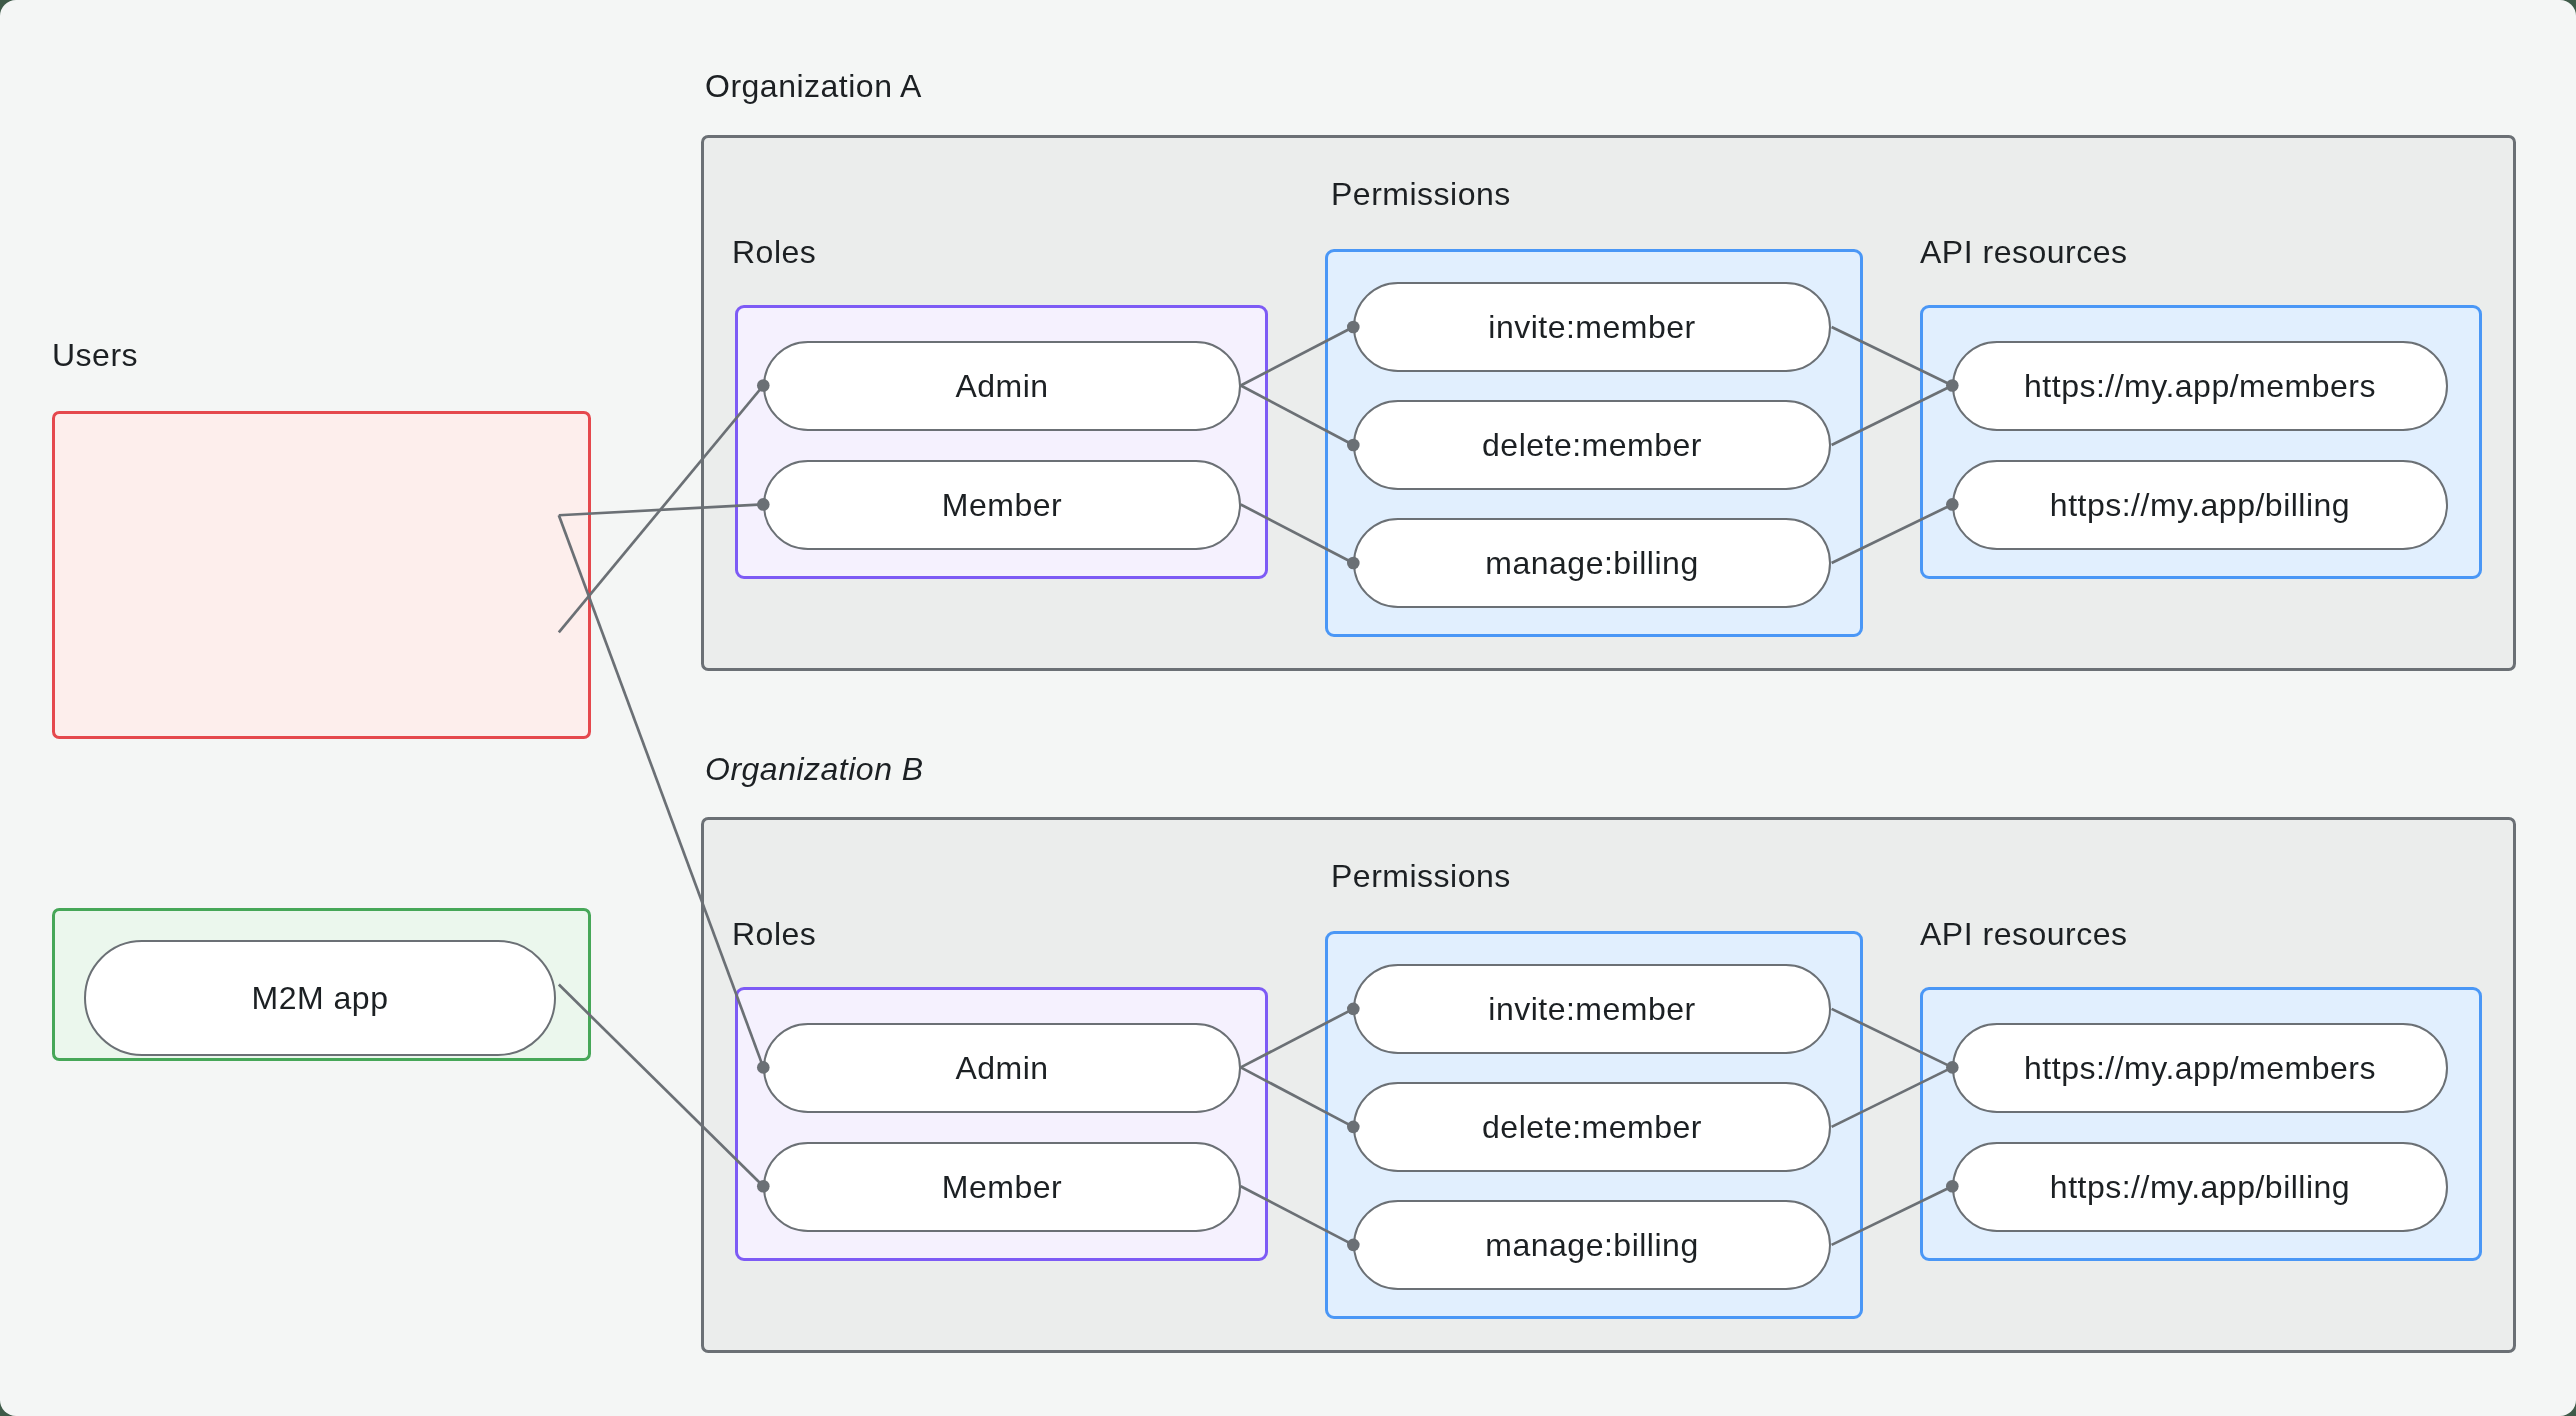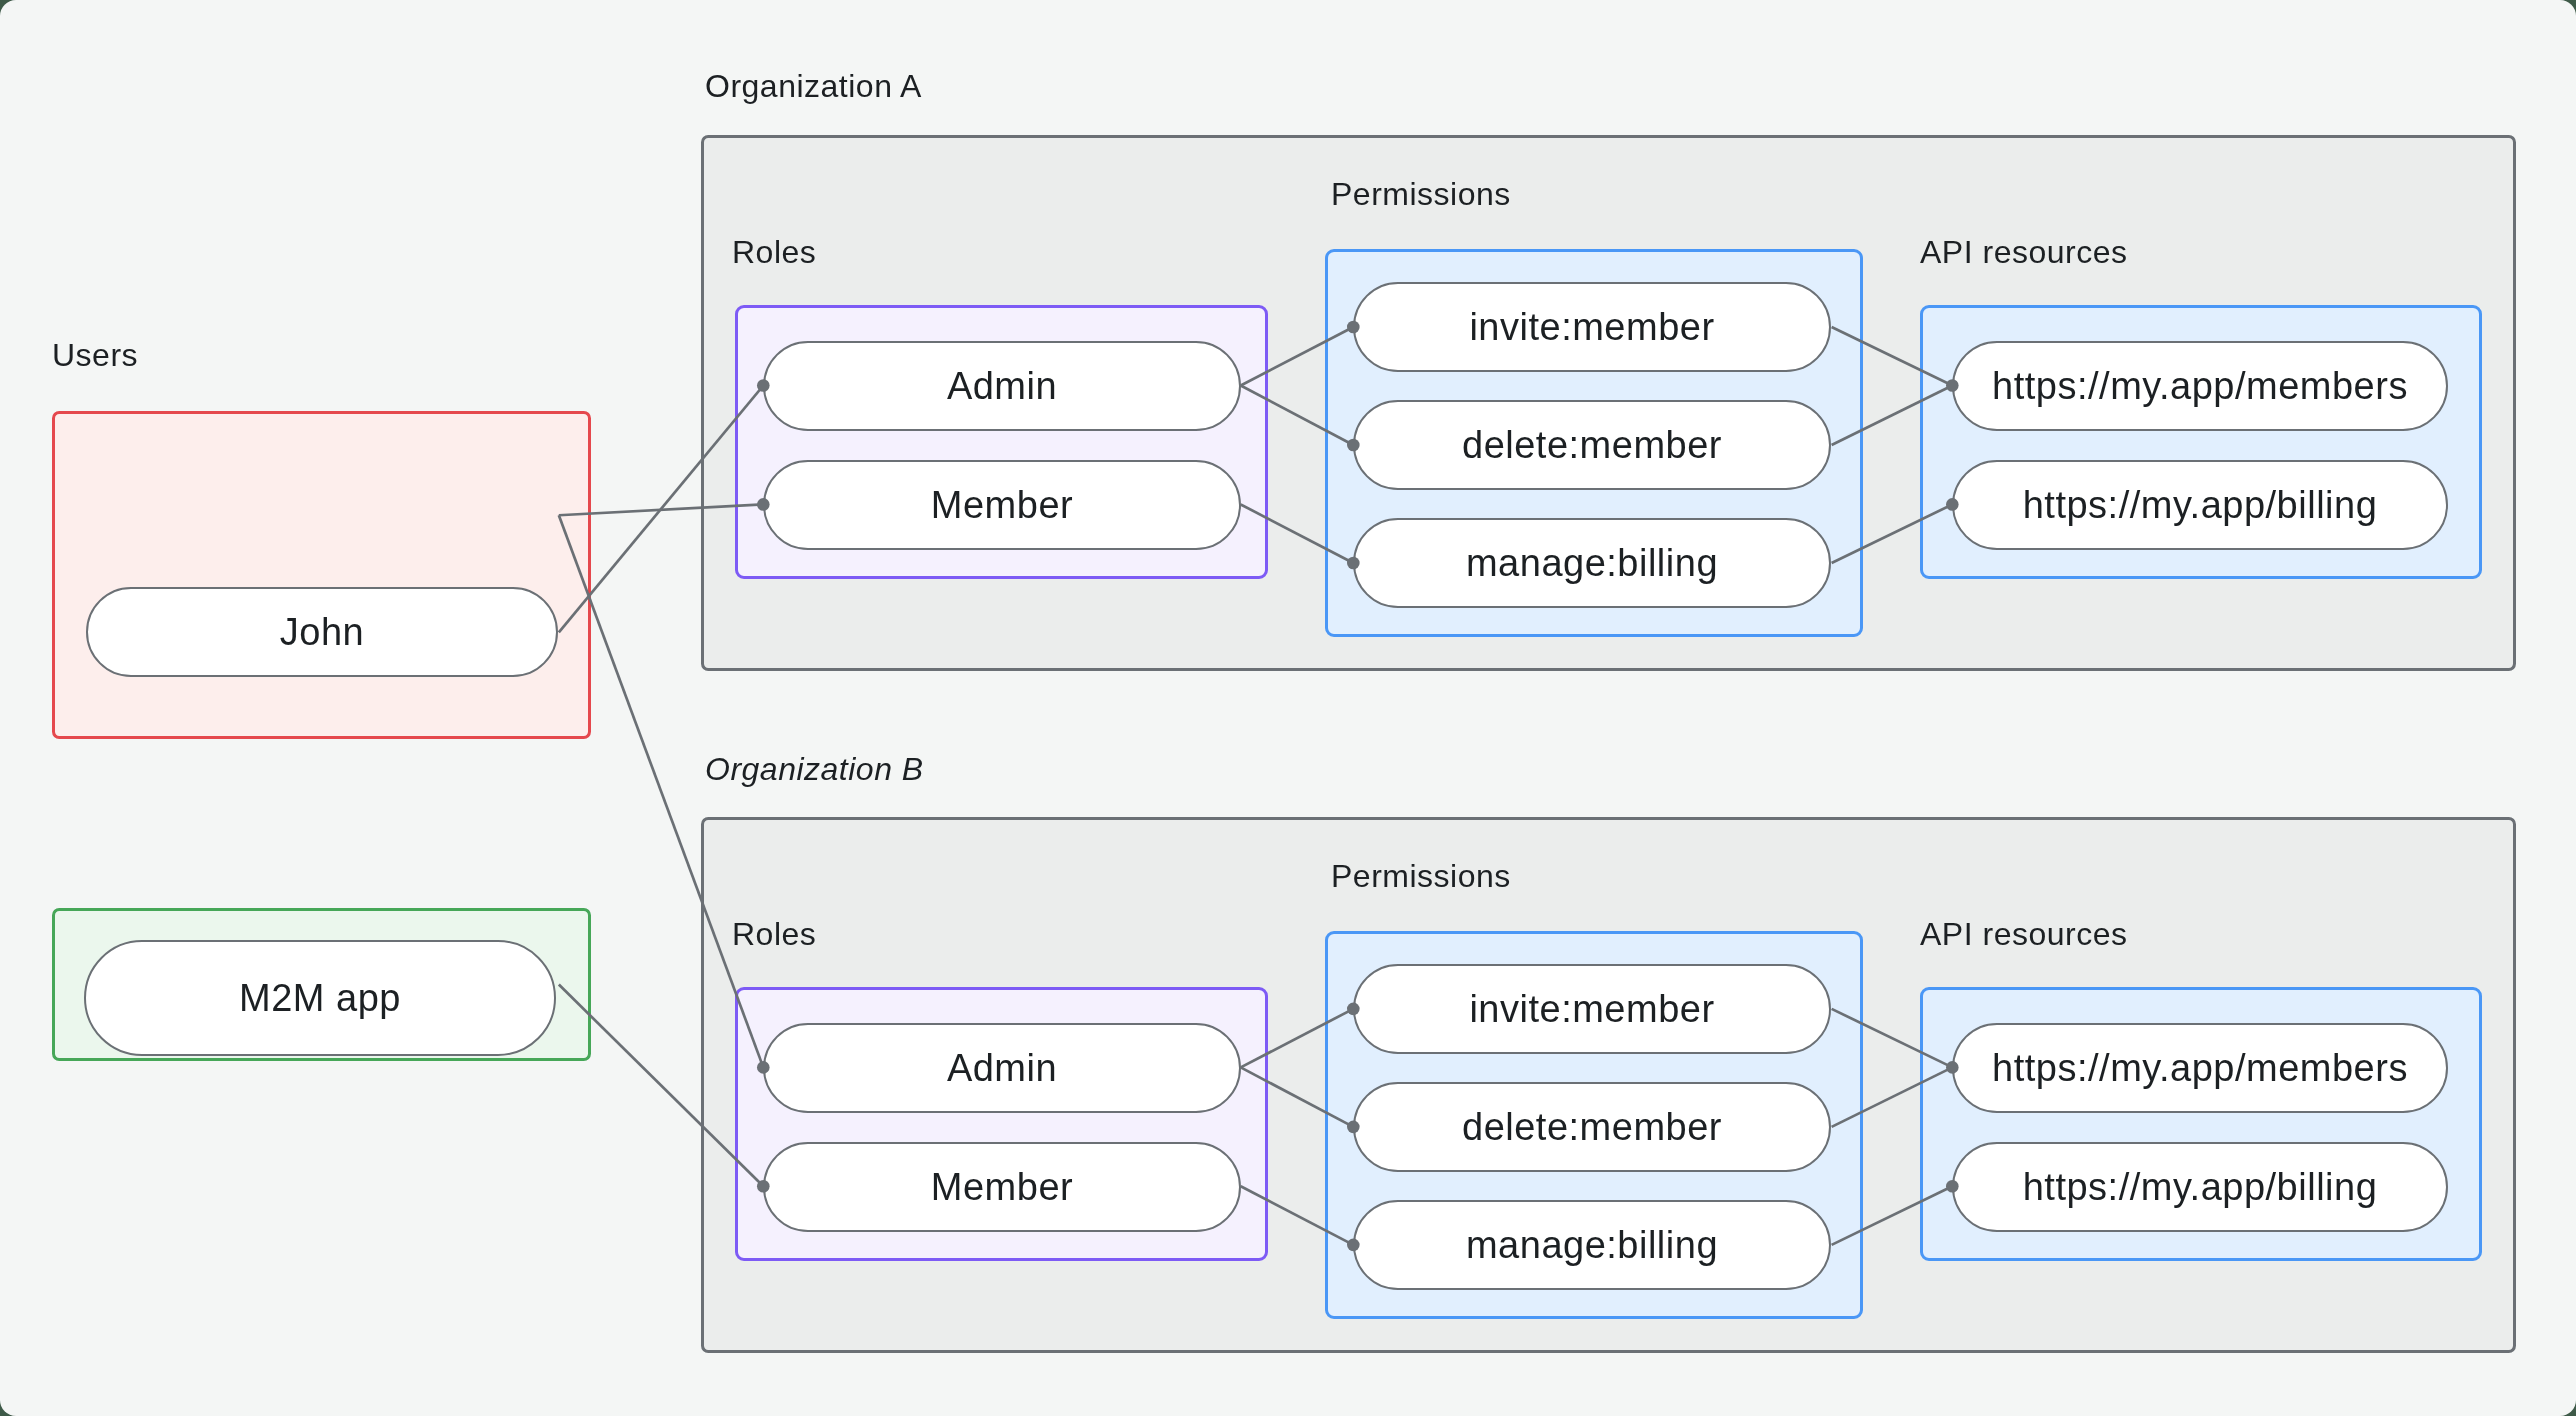--- a/index.html
+++ b/index.html
@@ -31,21 +31,21 @@
     position:absolute;background:var(--org-fill);
     border:3.6px solid var(--org-border);border-radius:7.2px;box-sizing:border-box;
   }
   .roles-box{border:3.6px solid var(--purple-border);background:var(--purple-fill);border-radius:9px;}
   .perms-box{border:3.6px solid var(--blue-border);background:var(--blue-fill);border-radius:9px;}
   .api-box{border:3.6px solid var(--blue-border);background:var(--blue-fill);border-radius:9px;}
   .pill{
     position:absolute;background:#ffffff;border:2.7px solid var(--line);
     border-radius:900px;box-sizing:border-box;
     display:flex;align-items:center;justify-content:center;
-    font-size:38px;color:var(--ink);white-space:nowrap;letter-spacing:0.5px;
+    font-size:32px;color:var(--ink);white-space:nowrap;letter-spacing:0.5px;
   }
   #wires{position:absolute;left:0;top:0;z-index:6;pointer-events:none;}
   .pill{z-index:3;}
   .section-label{z-index:2;}
 
   
   #users-label{left:52px;top:332px;text-align:center;}
   #users-box{left:52px;top:411px;width:539px;height:328px;}
   #user-sarah{left:86px;top:470px;width:472px;height:90px;}
   #user-john{left:86px;top:587px;width:472px;height:90px;}
@@ -87,21 +87,20 @@
   #orgB-api-members{left:1952px;top:1023px;width:496px;height:90px;}
   #orgB-api-billing{left:1952px;top:1142px;width:496px;height:90px;}
 </style>
 </head>
 <body>
 
 <div id="canvas">
 
   <div class="section-label" id="users-label">Users</div>
   <div class="group-box users-box" id="users-box"></div>
-  <div class="pill" id="user-john">John</div>
 
   <div class="group-box m2m-box" id="m2m-box"></div>
   <div class="pill" id="m2m-app">M2M app</div>
 
   <div class="section-label" id="orgA-label">Organization A</div>
   <div class="org-box" id="orgA-box"></div>
   <div class="section-label" id="orgA-roles-label">Roles</div>
   <div class="group-box roles-box" id="orgA-roles-box"></div>
   <div class="pill" id="orgA-role-admin">Admin</div>
   <div class="pill" id="orgA-role-member">Member</div>

